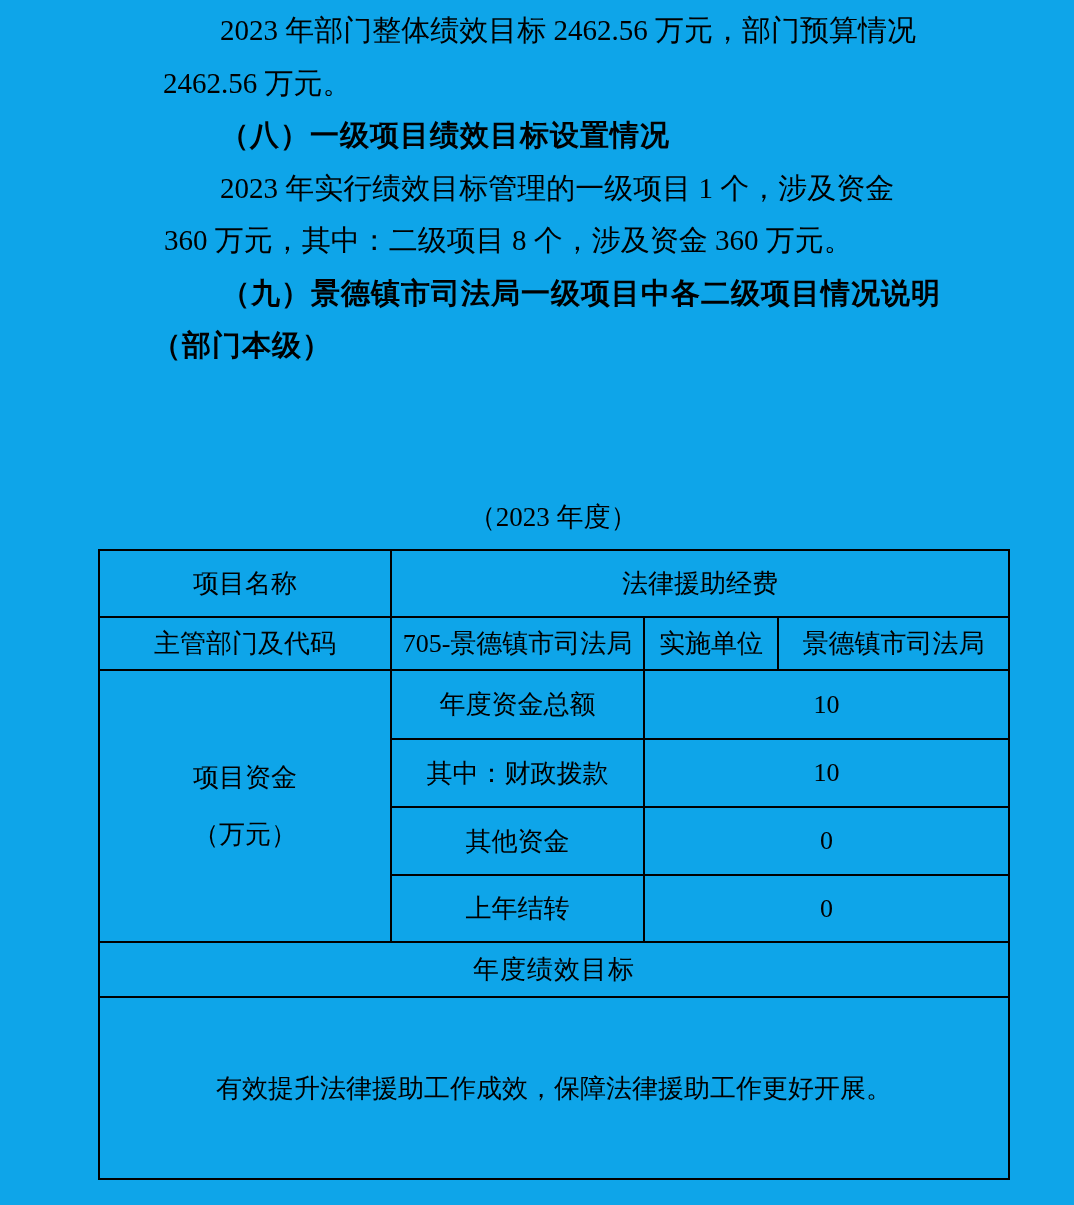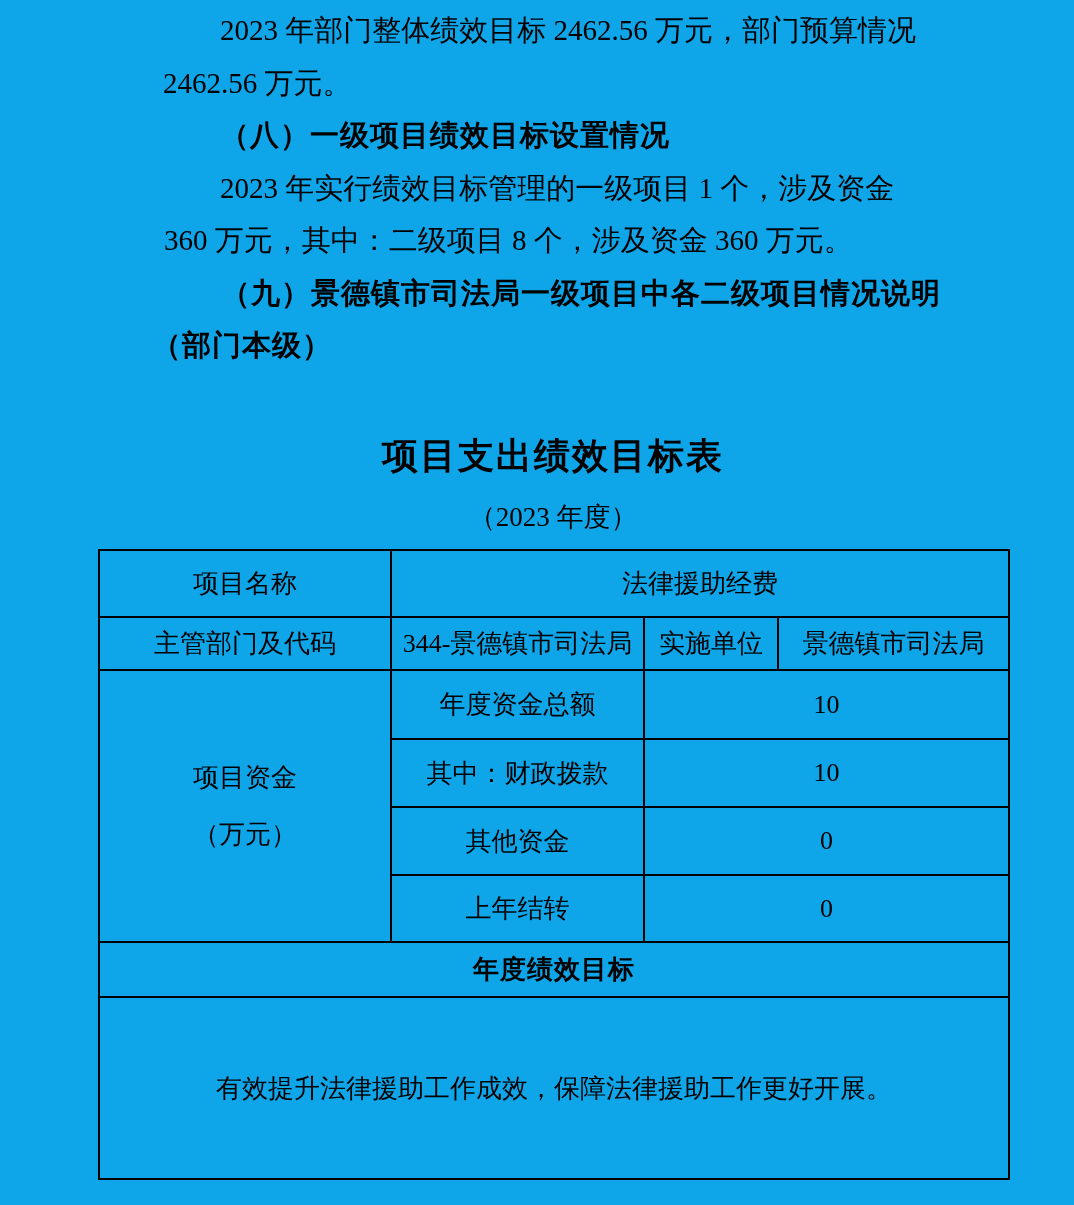--- a/index.html
+++ b/index.html
@@ -68,59 +68,58 @@
   tr.r1 { height: 67px; }
   tr.r2 { height: 49px; }
   tr.r3 { height: 69px; }
   tr.r4 { height: 68px; margin-top: 20px; }
   tr.r5 { height: 68px; }
   tr.r6 { height: 67px; border-radius: 31px; }
   tr.r7 { height: 55px; }
   tr.r8 { height: 182px; }
   td.funds-label div { line-height: 57px; }
   td.goal-header {
-    font-weight: 700;
+    font-weight: 400;
     font-family: "Liberation Sans", "DejaVu Sans", sans-serif;
     letter-spacing: 1px;
   }
 </style>
 </head>
 <body>
 
 <div class="page">
 
   <p class="bline l1">2023 年部门整体绩效目标 2462.56 万元，部门预算情况</p>
   <p class="bline l2">2462.56 万元。</p>
 
   <p class="bline hd l3">（八）一级项目绩效目标设置情况</p>
 
   <p class="bline l4">2023 年实行绩效目标管理的一级项目 1 个，涉及资金</p>
   <p class="bline l5">360 万元，其中：二级项目 8 个，涉及资金 360 万元。</p>
 
   <p class="bline hd l6">（九）景德镇市司法局一级项目中各二级项目情况说明</p>
   <p class="bline hd l7">（部门本级）</p>
 
-  <h1 class="tbl-title">项目支出绩效目标表</h1>
   <div class="tbl-subtitle">（2023 年度）</div>
 
   <table class="perf">
     <colgroup>
       <col style="width:292px">
       <col style="width:253px">
       <col style="width:134px">
       <col style="width:231px">
     </colgroup>
     <tbody>
       <tr class="r1">
         <td>项目名称</td>
         <td colspan="3">法律援助经费</td>
       </tr>
       <tr class="r2">
         <td>主管部门及代码</td>
-        <td>344-景德镇市司法局</td>
+        <td>705-景德镇市司法局</td>
         <td>实施单位</td>
         <td>景德镇市司法局</td>
       </tr>
       <tr class="r3">
         <td rowspan="4" class="funds-label">
           <div>项目资金</div>
           <div>（万元）</div>
         </td>
         <td>年度资金总额</td>
         <td colspan="2">10</td>

